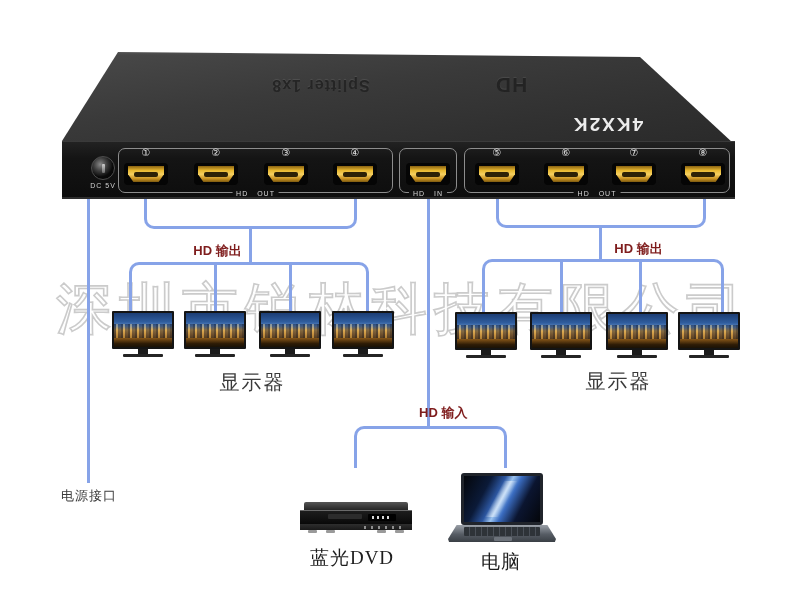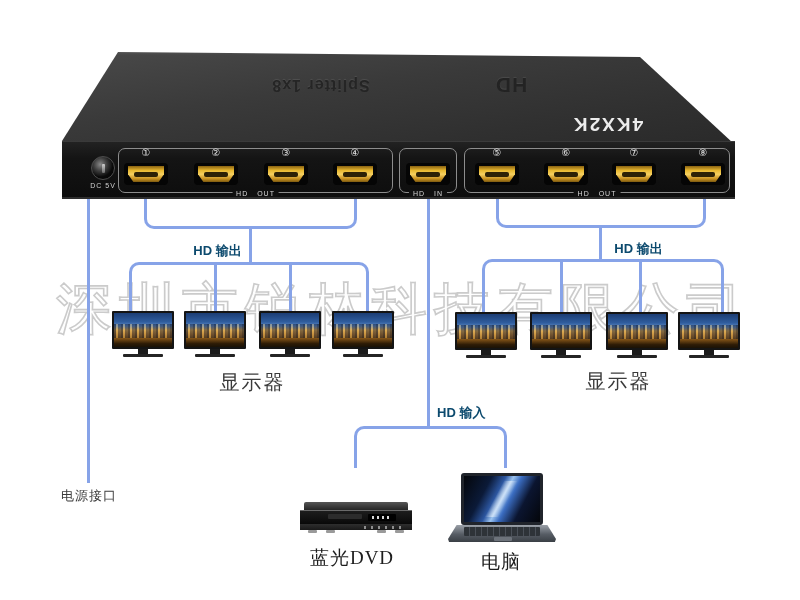--- a/index.html
+++ b/index.html
@@ -55,21 +55,21 @@
 
   
   .bl{z-index:2;}
   .vline{width:3px;background:#87a3e8;}
   .u-br{border-left:3px solid #87a3e8;border-right:3px solid #87a3e8;border-bottom:3px solid #87a3e8;
         border-radius:0 0 10px 10px;box-sizing:border-box;}
   .n-br{border-left:3px solid #87a3e8;border-right:3px solid #87a3e8;border-top:3px solid #87a3e8;
         border-radius:10px 10px 0 0;box-sizing:border-box;}
 
   
-  .red-label{z-index:6;font-size:13px;font-weight:700;color:#0c4a6e;white-space:nowrap;}
+  .red-label{z-index:6;font-size:13px;font-weight:700;color:#7f1d1d;white-space:nowrap;}
   .gray-label{z-index:6;color:#3b3b3b;text-align:center;letter-spacing:2px;}
   .serif-label{font-family:"Liberation Serif","DejaVu Serif",serif;letter-spacing:1px;}
 
   
   .tv{z-index:3;width:62px;height:47px;}
   .tv-screen{position:absolute;left:0;top:0;width:62px;height:38px;box-sizing:border-box;
              border:2px solid #141414;background:#000;overflow:hidden;border-radius:1px;}
   .tv-img{position:absolute;left:0;top:0;right:0;bottom:0;
           background:linear-gradient(180deg,#1c3d74 0%,#2f5d9e 26%,#5b86c0 38%,#d0a050 50%,#b07830 62%,#7a4e16 76%,#2e1c06 90%,#1a1206 100%);}
   .tv-img:after{content:"";position:absolute;left:0;top:32%;width:100%;height:42%;
@@ -204,21 +204,21 @@
   <div class="abs bl vline" style="left:599px;top:226px;height:36px;"></div>
   <div class="abs bl n-br" style="left:482px;top:259px;width:242px;height:54px;"></div>
   <div class="abs bl vline" style="left:560px;top:262px;height:51px;"></div>
   <div class="abs bl vline" style="left:639px;top:262px;height:51px;"></div>
 
   <div class="abs bl vline" style="left:427px;top:198px;height:230px;"></div>
   <div class="abs bl n-br" style="left:354px;top:426px;width:153px;height:42px;"></div>
 
   <div class="abs red-label" style="left:170px;top:242px;width:95px;text-align:center;">HD 输出</div>
   <div class="abs red-label" style="left:591px;top:240px;width:95px;text-align:center;">HD 输出</div>
-  <div class="abs red-label" style="left:437px;top:404px;">HD 输入</div>
+  <div class="abs red-label" style="left:419px;top:404px;">HD 输入</div>
 
   <div class="abs gray-label" style="left:200px;top:369px;width:105px;font-size:20px;">显示器</div>
   <div class="abs gray-label" style="left:566px;top:368px;width:105px;font-size:20px;">显示器</div>
   <div class="abs gray-label" style="left:46px;top:487px;width:86px;font-size:13px;letter-spacing:1px;">电源接口</div>
   <div class="abs gray-label serif-label" style="left:299px;top:545px;width:106px;font-size:19px;color:#1d1d1d;">蓝光DVD</div>
   <div class="abs gray-label serif-label" style="left:459px;top:549px;width:84px;font-size:19px;color:#1d1d1d;">电脑</div>
 
   <div class="abs tv" style="left:112px;top:311px;">
       <div class="tv-screen">
         <div class="tv-img"></div>

